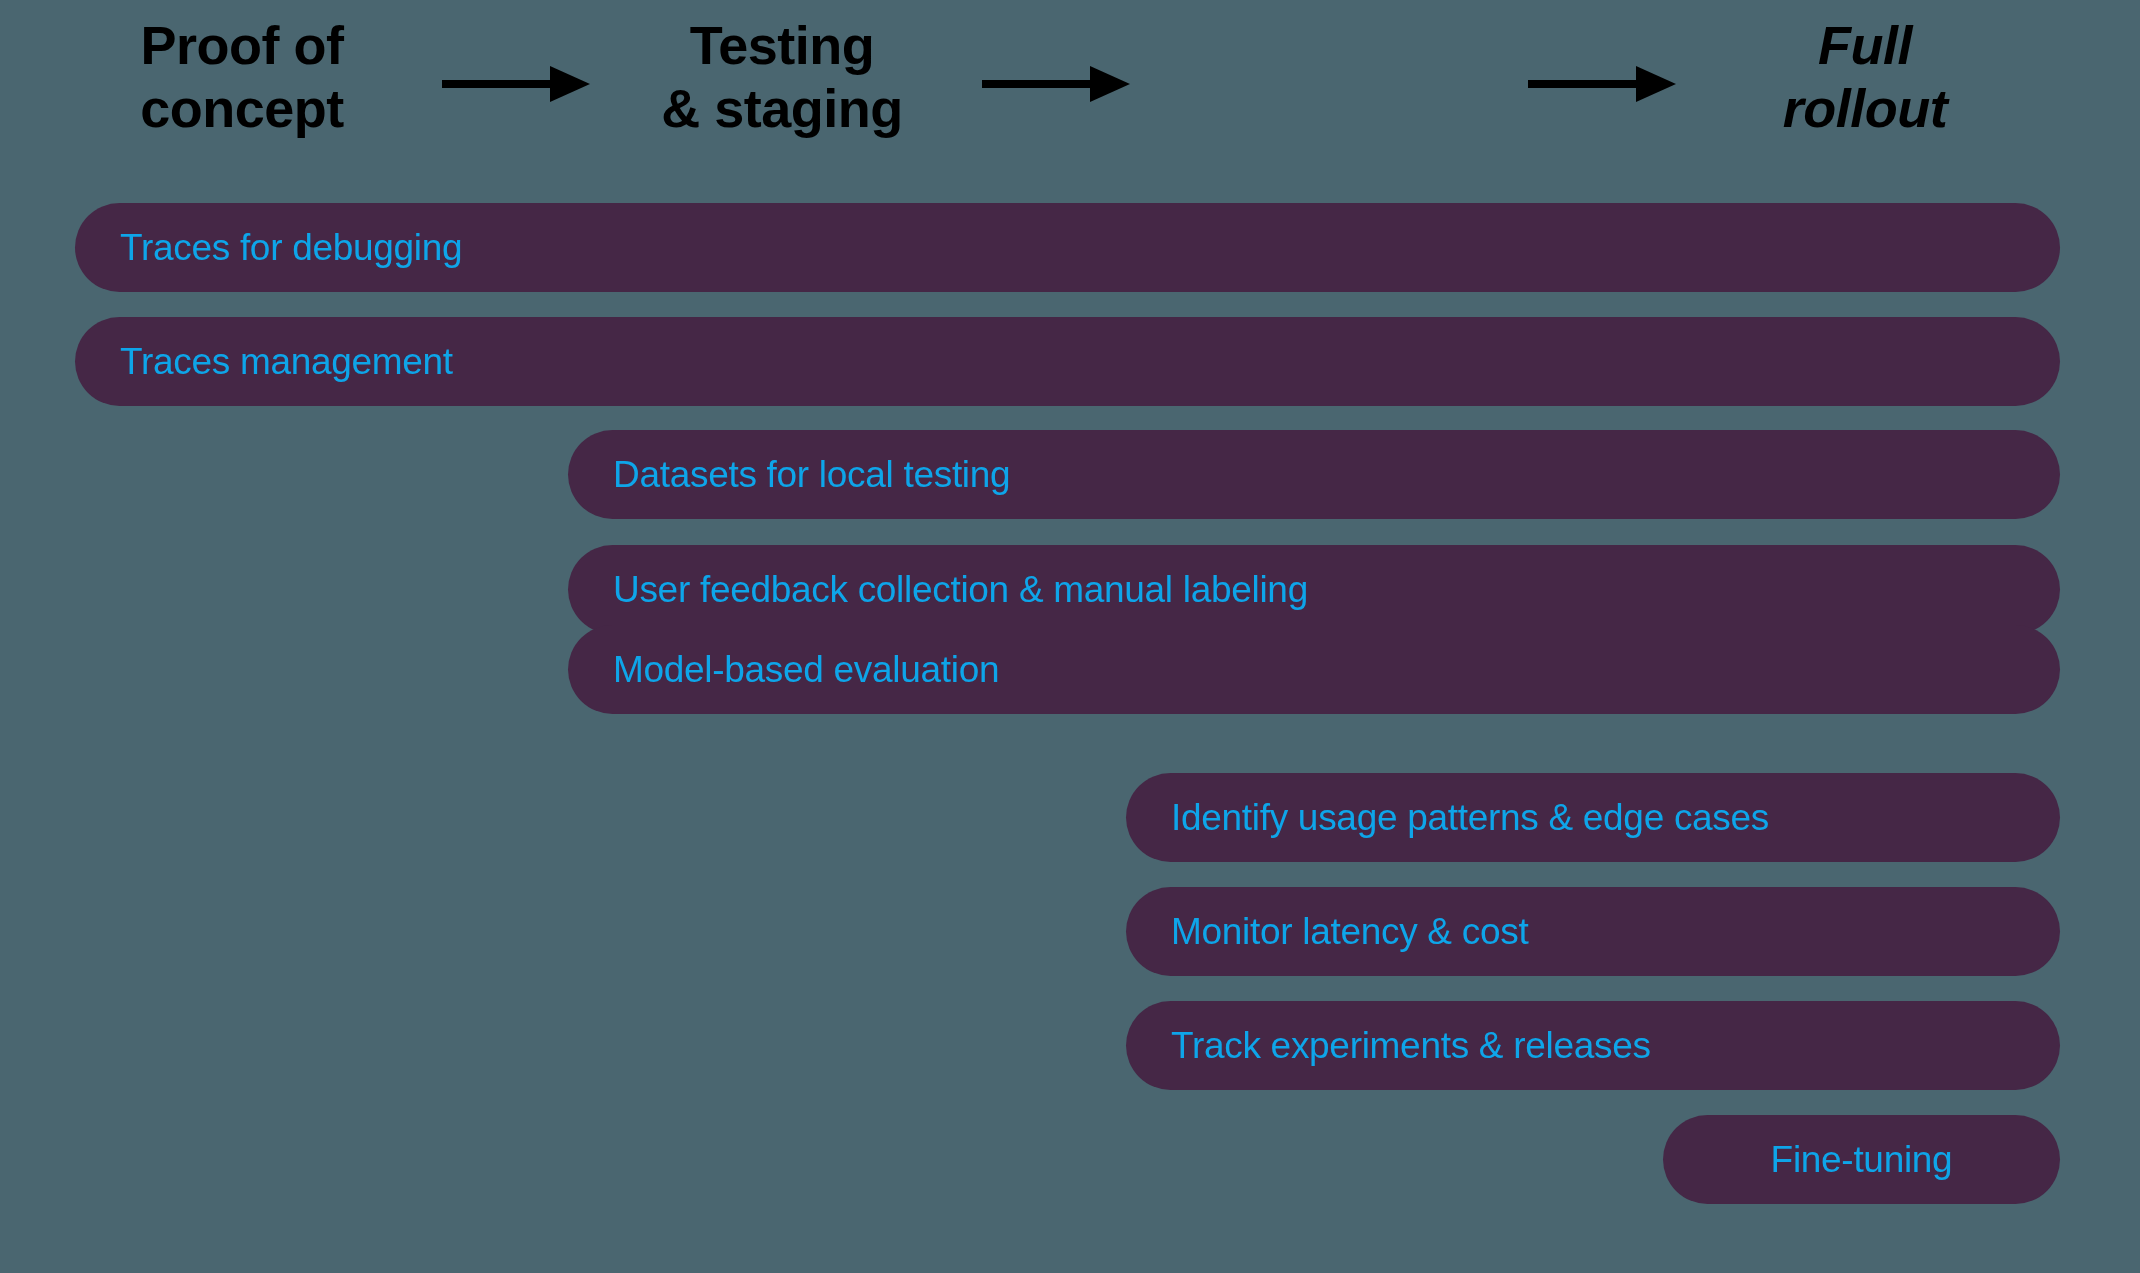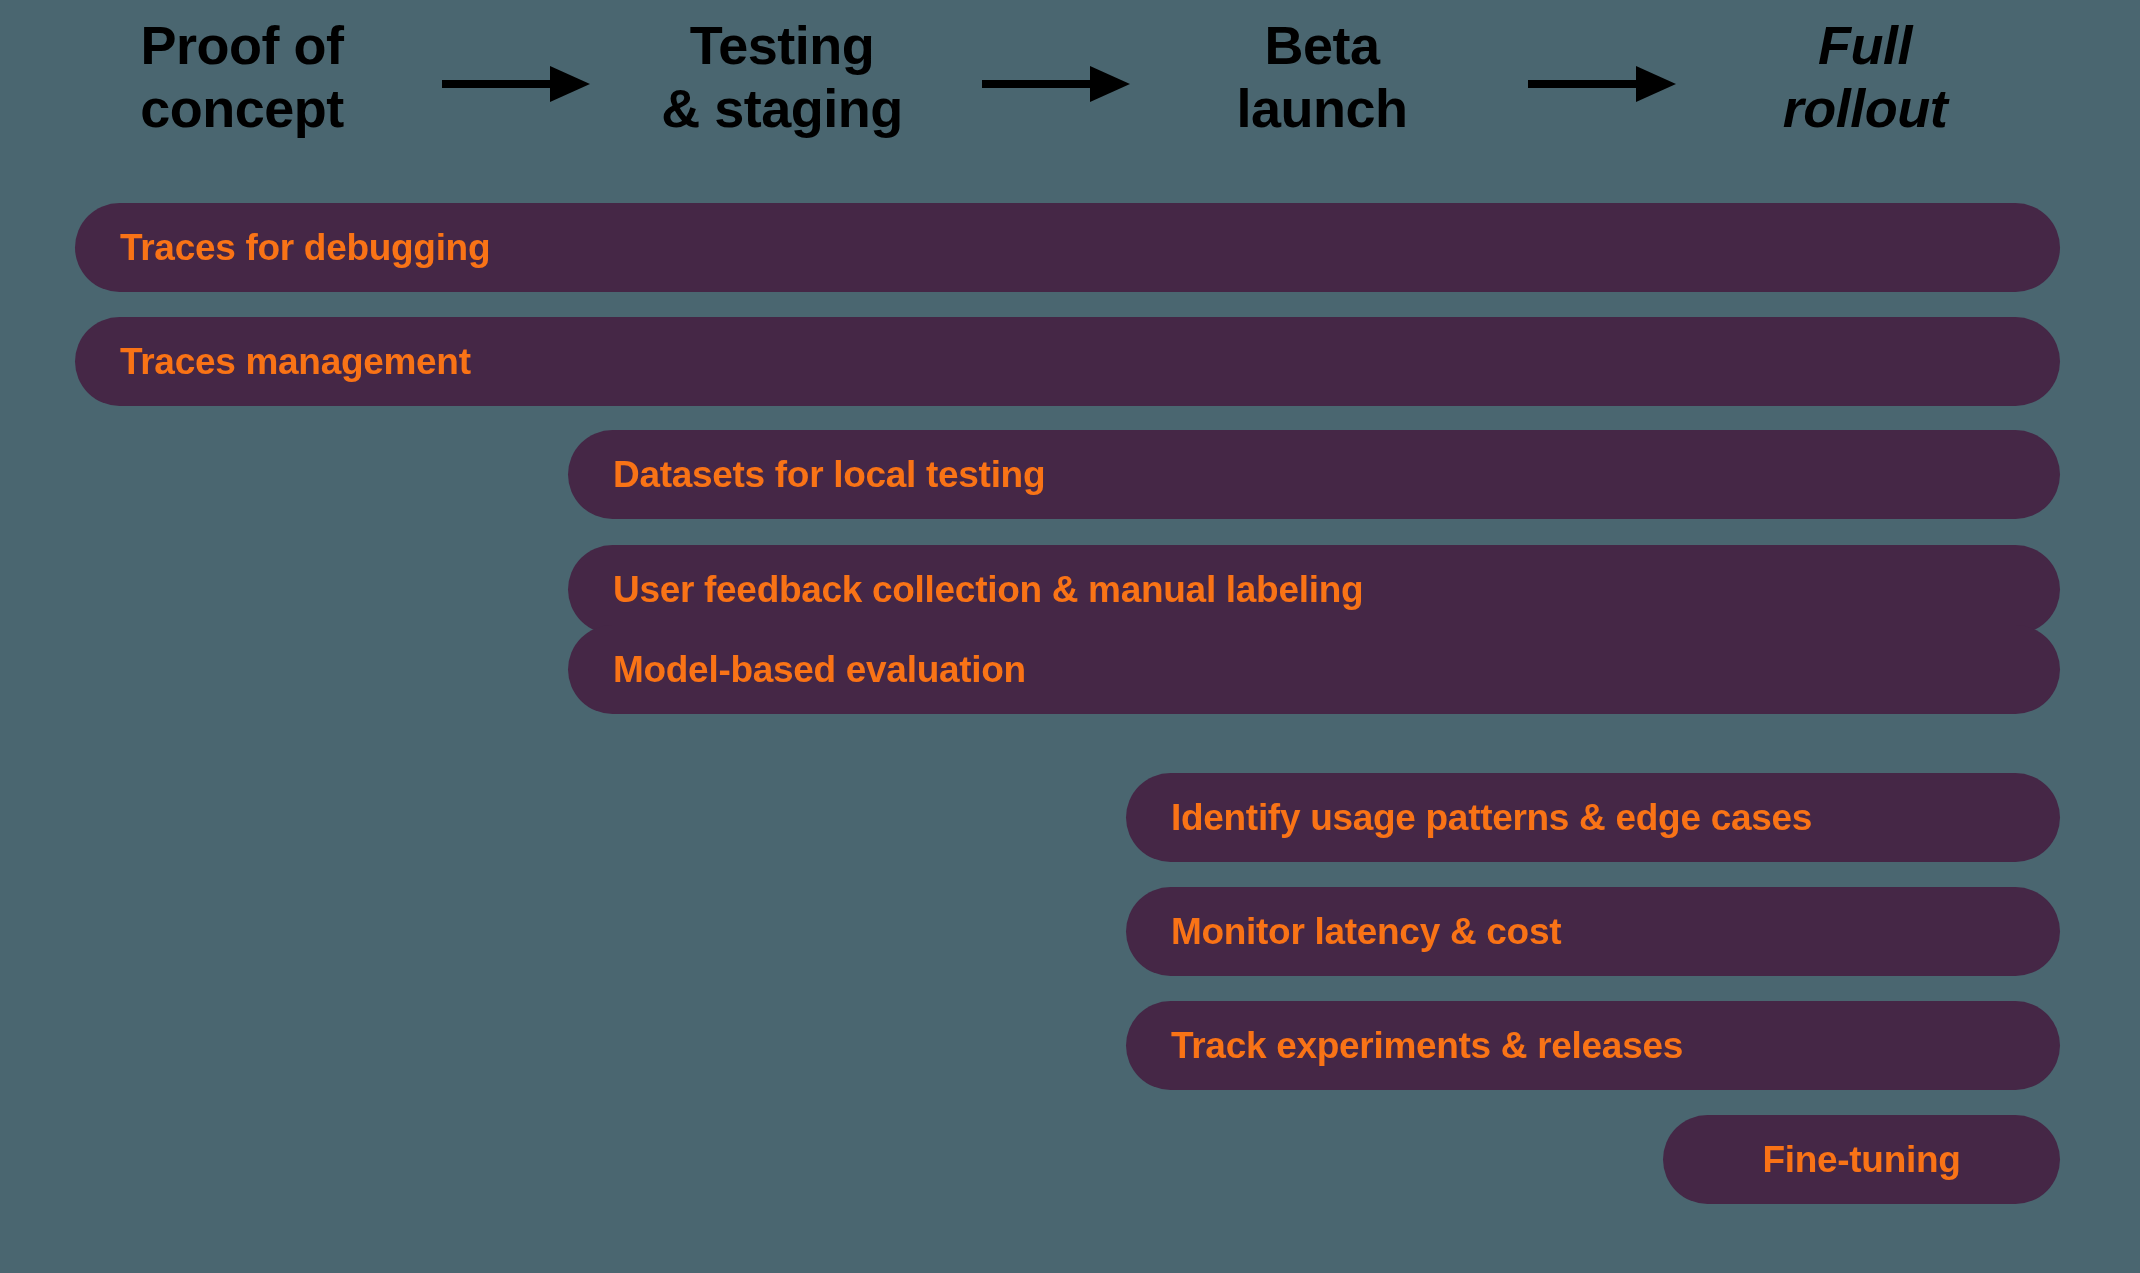--- a/index.html
+++ b/index.html
@@ -49,41 +49,39 @@
     height: 89px;
     border-radius: 46px;
     background: #452746;
     display: flex;
     align-items: center;
     box-sizing: border-box;
   }
   .bar.align-left  { justify-content: flex-start; padding-left: 45px; }
   .bar.align-center{ justify-content: center;     padding: 0 30px; }
   .bar-label {
-    color: #f97316;
-    font-weight: 700;
+    color: #0ea5e9;
+    font-weight: 400;
     font-size: 37px;
     letter-spacing: -0.3px;
     line-height: 1;
     white-space: nowrap;
     text-align: right;
   }
 </style>
 </head>
 <body>
 
 <div id="canvas">
 
   <div id="stage-header">
       <div class="stage-label" style="left: 77px; width: 330px;">Proof of
 concept</div>
       <div class="stage-label" style="left: 602px; width: 360px;">Testing
 &amp; staging</div>
-      <div class="stage-label" style="left: 1172px; width: 300px;">Beta
-launch</div>
       <div class="stage-label" style="left: 1715px; width: 300px; font-style: italic;">Full
 rollout</div>
       <div class="stage-arrow" style="left: 442px; top: 60px; width: 150px;"><svg width="150" height="48" viewBox="0 0 150 48" xmlns="http://www.w3.org/2000/svg">
           <rect x="0" y="20" width="112" height="8" fill="#000000"></rect>
           <polygon points="108,6 148,24 108,42" fill="#000000"></polygon>
         </svg></div>
       <div class="stage-arrow" style="left: 982px; top: 60px; width: 150px;"><svg width="150" height="48" viewBox="0 0 150 48" xmlns="http://www.w3.org/2000/svg">
           <rect x="0" y="20" width="112" height="8" fill="#000000"></rect>
           <polygon points="108,6 148,24 108,42" fill="#000000"></polygon>
         </svg></div>

